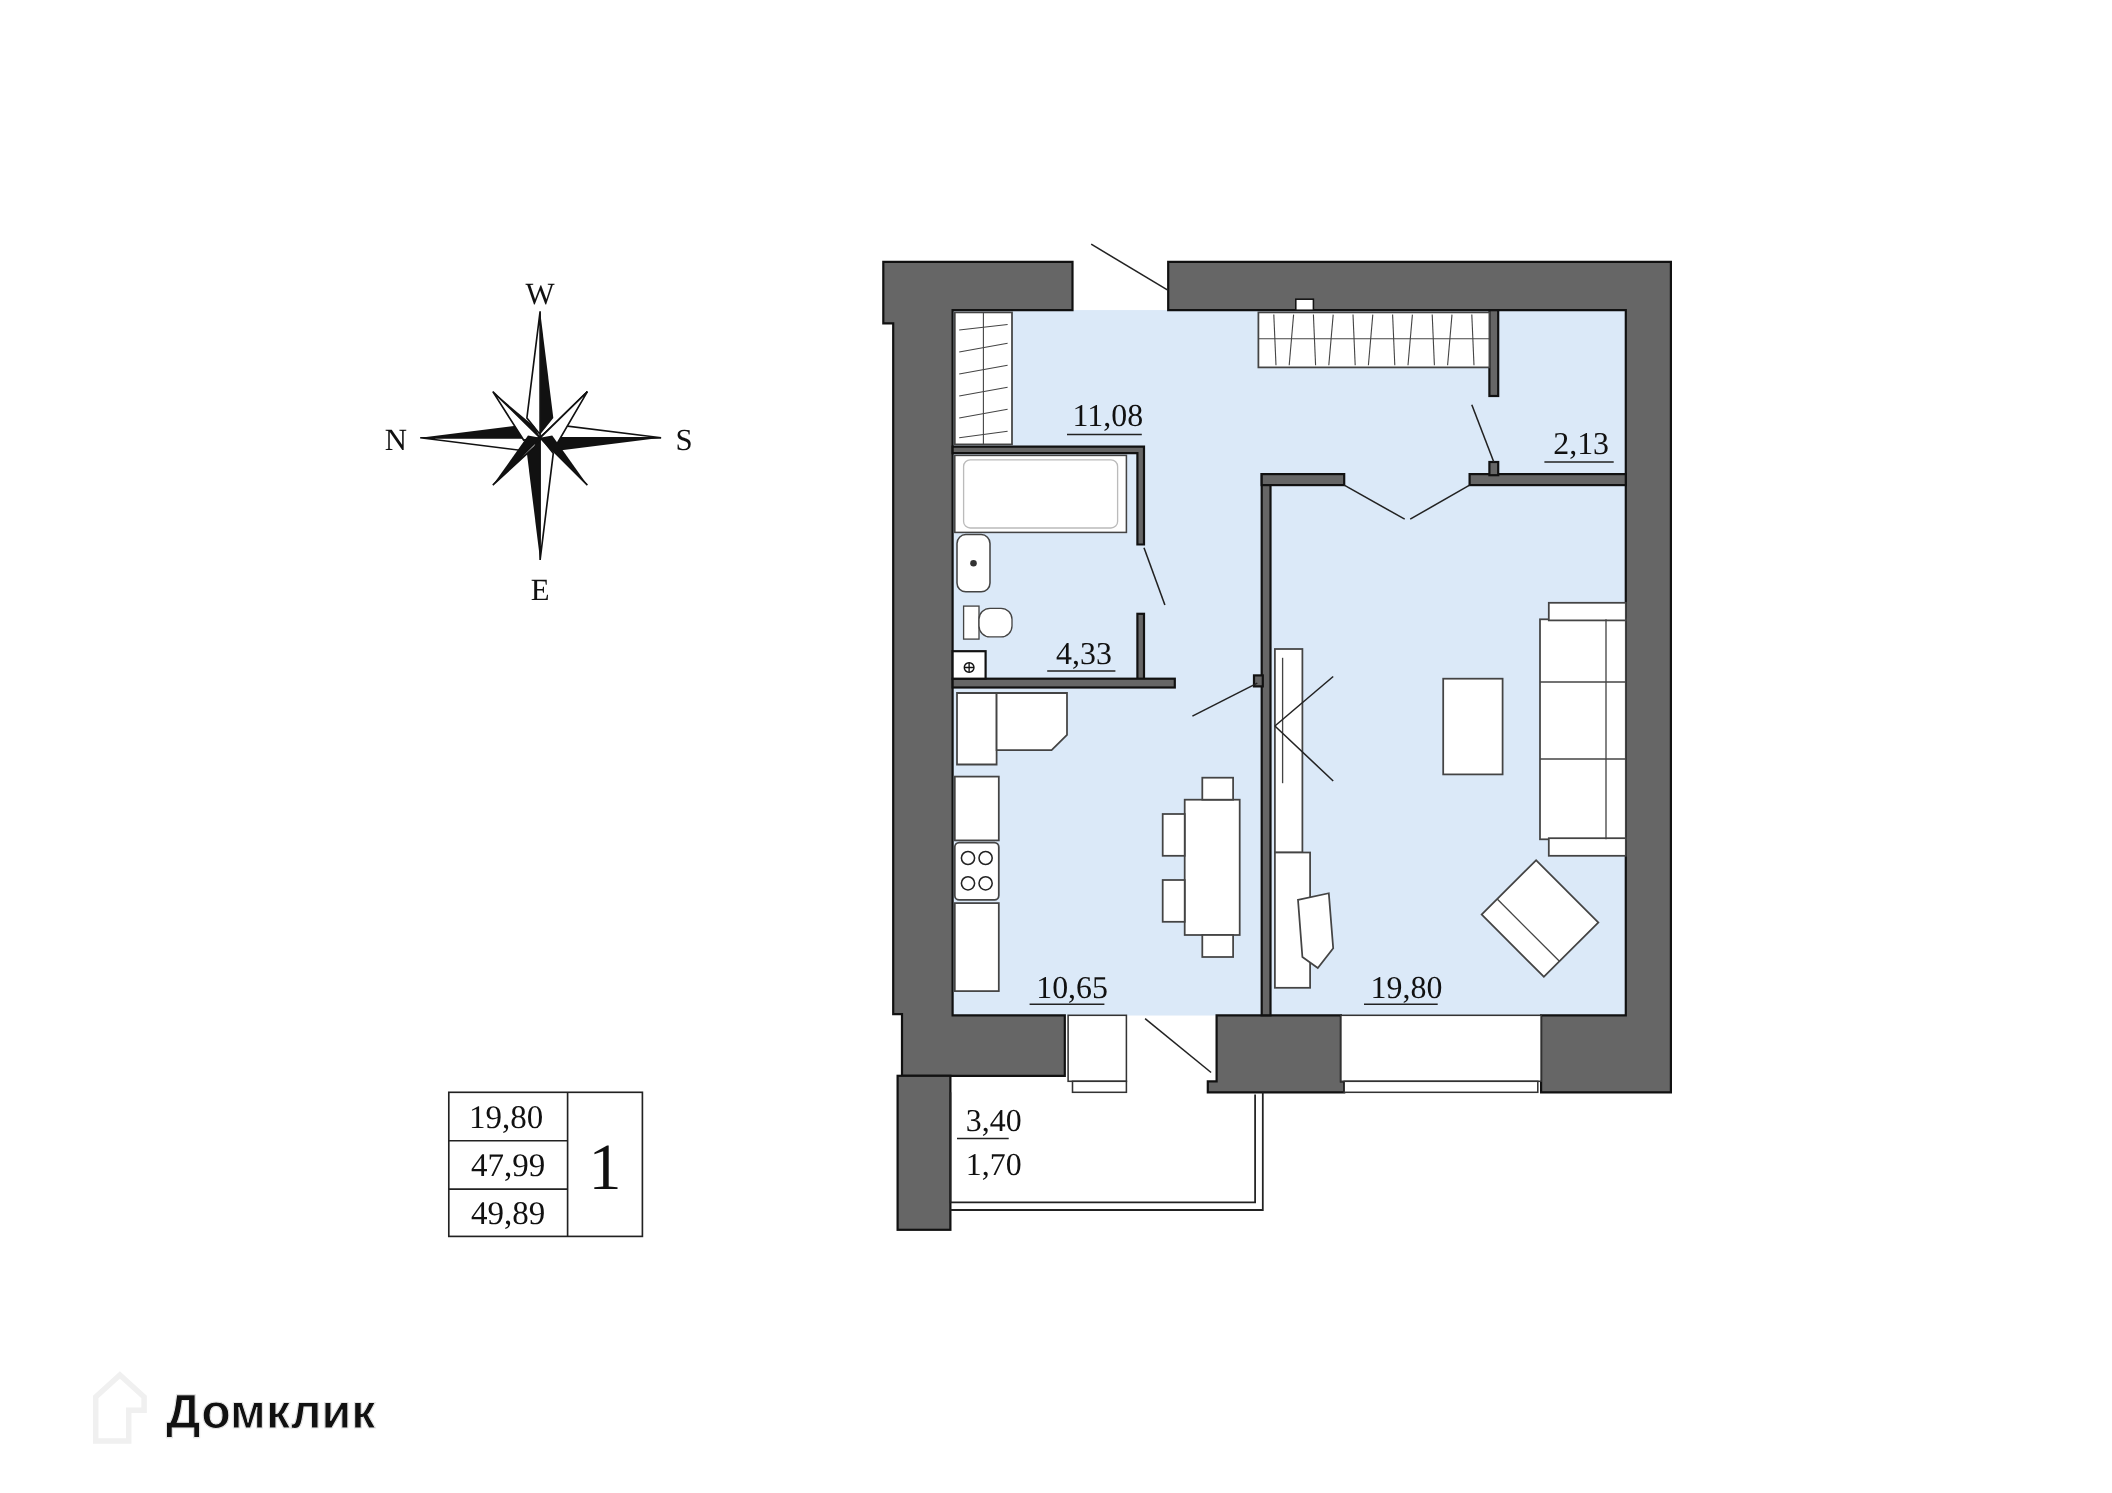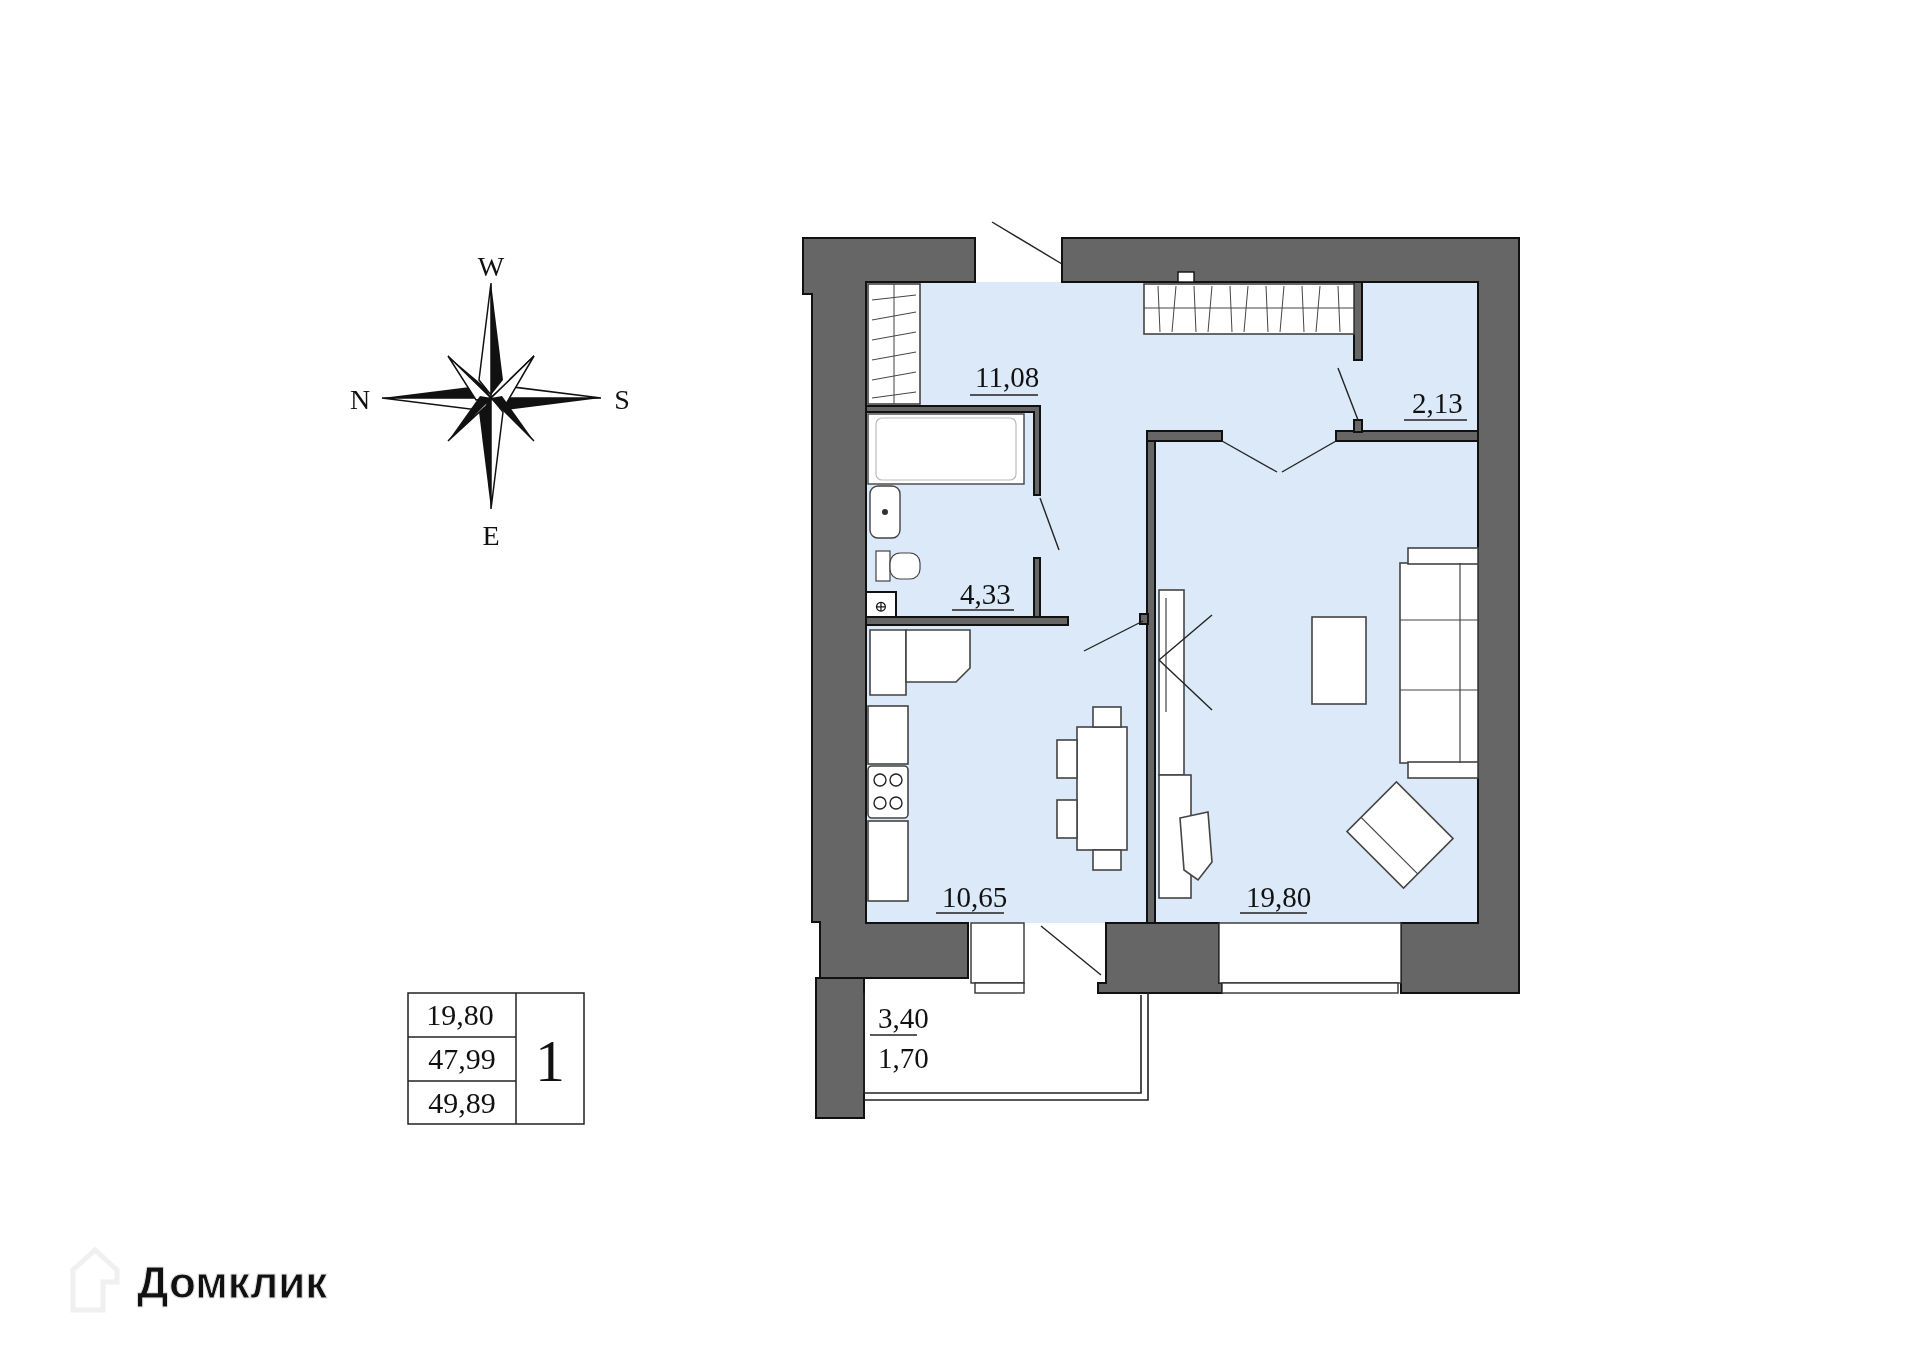--- a/index.html
+++ b/index.html
@@ -5,21 +5,21 @@
   html, body { margin: 0; padding: 0; background: #ffffff; }
   body { width: 1920px; height: 1357px; position: relative; overflow: hidden; font-family: "Liberation Serif", "DejaVu Serif", serif; }
   .canvas { position: absolute; left: 0; top: 0; width: 1920px; height: 1357px; }
   svg text { font-family: "Liberation Serif", "DejaVu Serif", serif; fill: #111; }
   .wall { fill: #666666; stroke: #111; stroke-width: 2; }
   .floor { fill: #dbe9f8; }
   .furn { fill: #ffffff; stroke: #444; stroke-width: 1.6; }
   .thin { fill: none; stroke: #222; stroke-width: 1.4; }
   .area-label { font-size: 29px; }
   .legend-cell { font-size: 30px; }
-  .watermark { position: absolute; left: 65px; top: 1240px; width: 360px; height: 80px; }
+  .watermark { position: absolute; left: 79px; top: 1240px; width: 360px; height: 80px; }
 </style>
 </head>
 <body>
 
 <div class="canvas">
 <svg width="1920" height="1357" viewBox="0 0 1920 1357" xmlns="http://www.w3.org/2000/svg">
 
   <g>
 
     <polygon points="491,283 503,380 491,395" fill="#111"></polygon>

